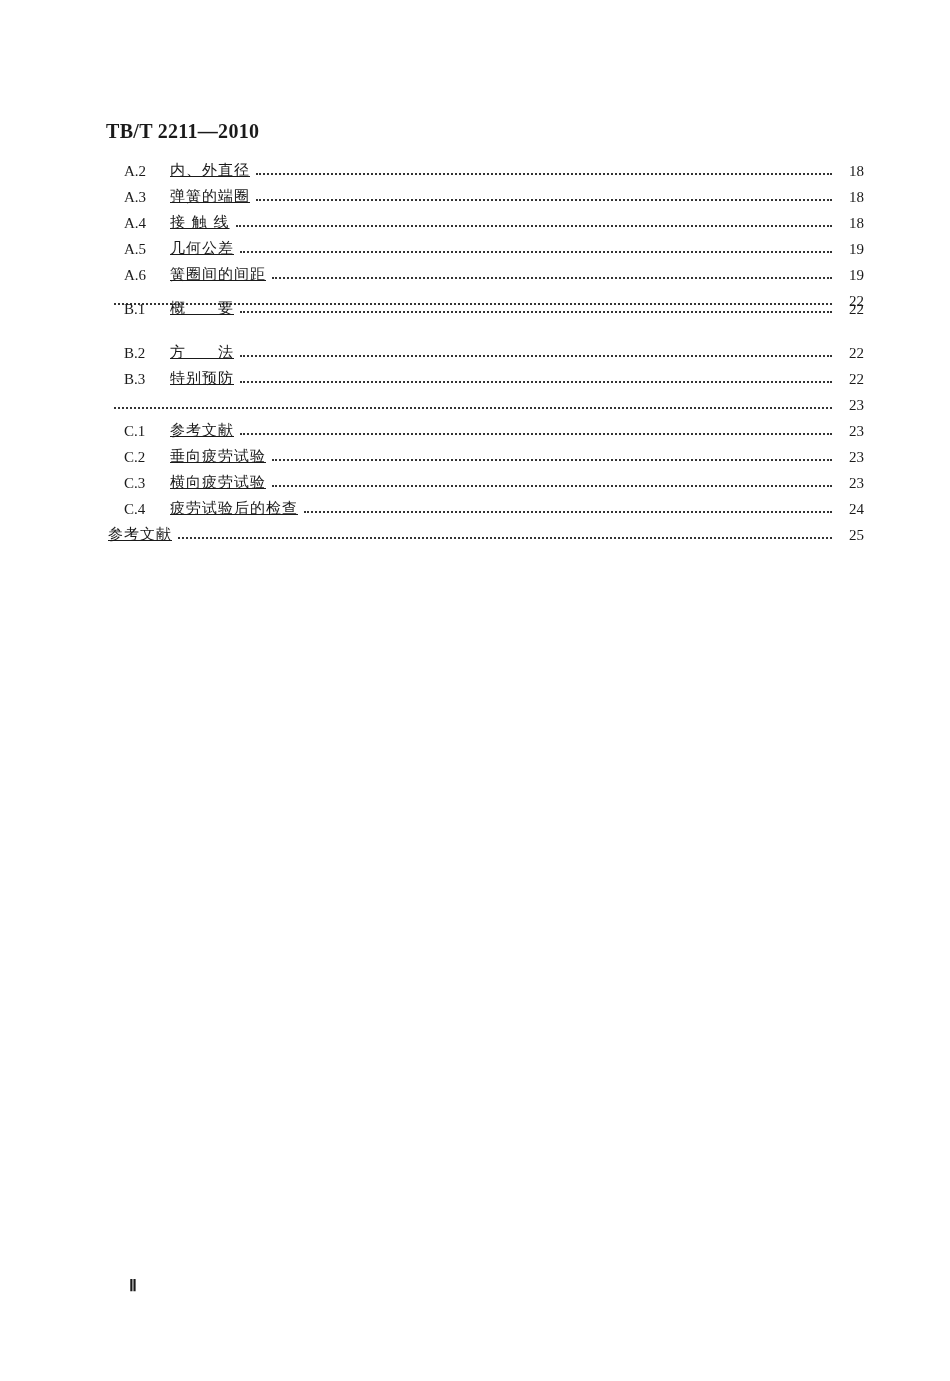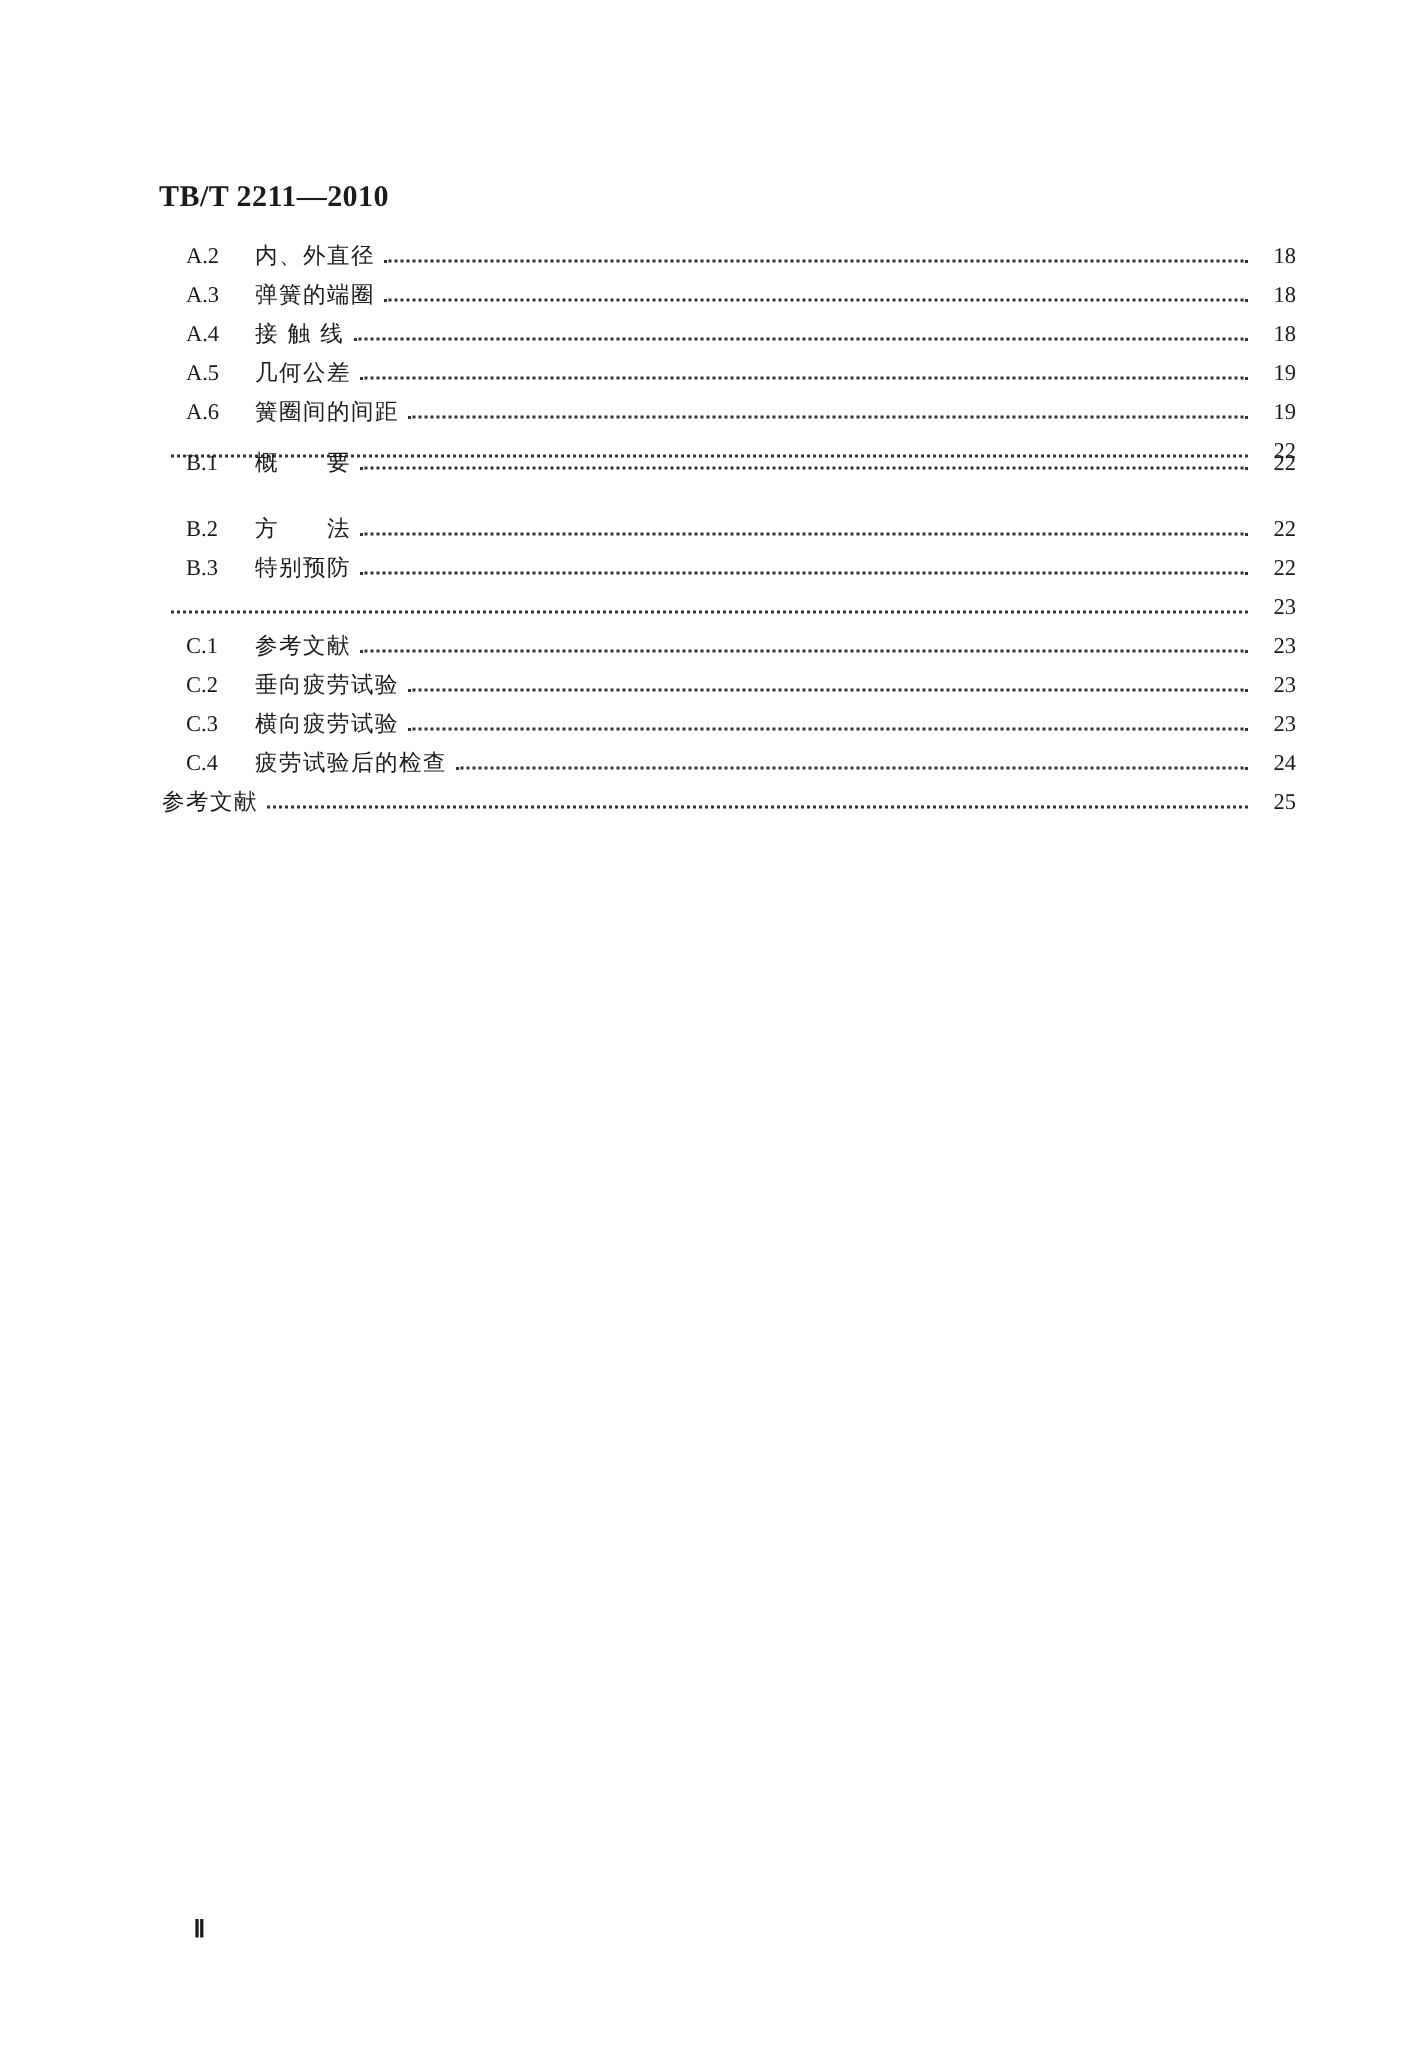--- a/index.html
+++ b/index.html
@@ -9,21 +9,21 @@
             font-family: "Liberation Serif", serif; letter-spacing: 0.3px; }
   .toc { position: absolute; left: 108px; top: 156px; width: 756px; }
   .row { position: absolute; left: 0; width: 756px; height: 24px; display: flex; align-items: flex-end;
          font-size: 15px; }
   .row .num { display: inline-block; width: 46px; font-family: "Liberation Serif", serif; }
   .row.l1 .left { padding-left: 0; }
   .row.l2 .left { padding-left: 16px; }
   .left { display: flex; align-items: flex-end; white-space: nowrap; margin-top: 40px; }
   .dots { flex: 1; border-bottom: 2px dotted #333; margin: 0 6px 5px 6px; height: 0; }
   .page { width: 26px; text-align: right; font-family: "Liberation Serif", serif; font-size: 15px; }
-  .title { letter-spacing: 1px; }
+  .title { letter-spacing: 1px; text-decoration: underline; }
   .footer { position: absolute; left: 129px; top: 1276px; font-size: 16px; font-weight: bold;
             font-family: "Liberation Serif", serif; }
 </style>
 </head>
 <body>
 
 <div class="header">TB/T 2211—2010</div>
 
 <div class="toc">
   <div class="row l2" style="top:0px">

